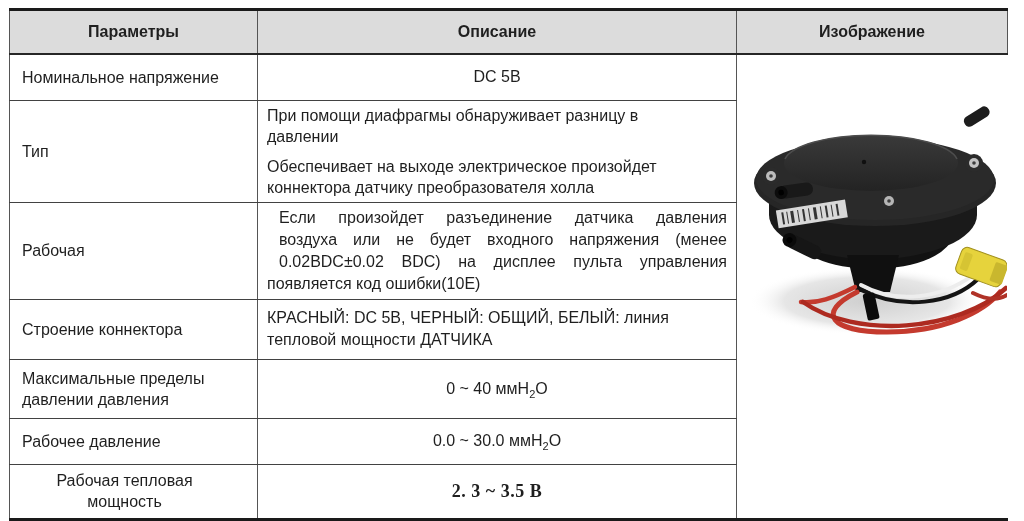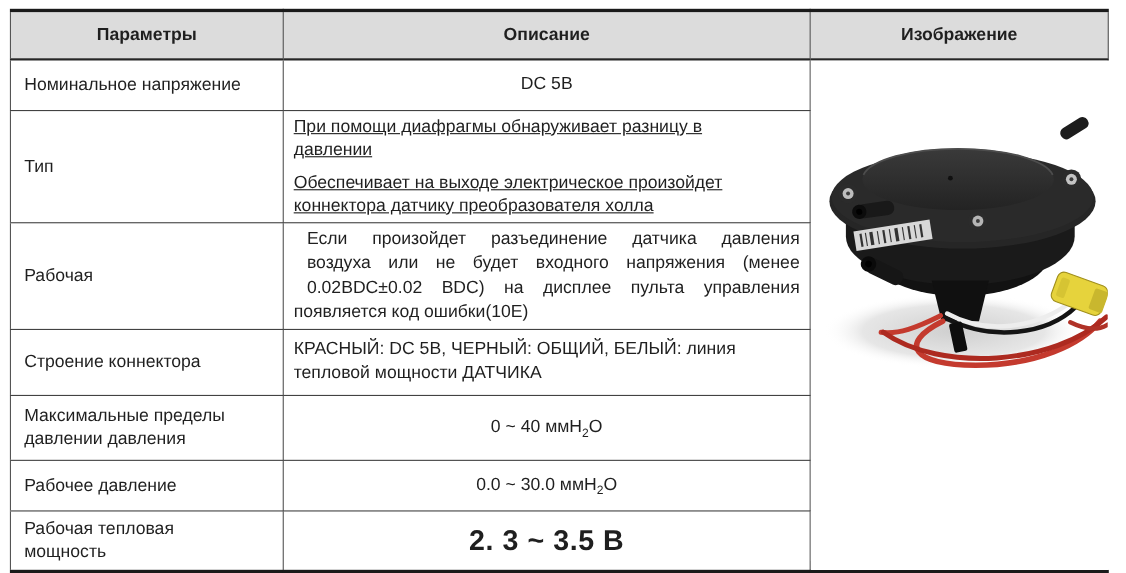--- a/index.html
+++ b/index.html
@@ -14,27 +14,27 @@
      border-bottom:2px solid #262626;border-right:1px solid #555;
      height:42px;padding:0;}
   td{border-right:1px solid #555;border-bottom:1px solid #424242;
      font-size:16px;vertical-align:middle;padding:4px 9px;}
   td.param{padding-left:12px;padding-right:30px;line-height:21px;margin-top:32px;}
   td.center{text-align:center;}
   td.imgcell{border-right:none;border-bottom:none;padding:0;position:relative;
              vertical-align:top;background:#ffffff;}
   .h-r1{height:46px;} .h-r2{height:100px;} .h-r3{height:89px;} .h-r4{height:60px;}
   .h-r5{height:59px;} .h-r6{height:46px;} .h-r7{height:55px;}
-  tr.last td{border-bottom:none;}
-  .para{line-height:21px;margin:0;text-decoration:underline;}
+  tr.last td{border-bottom:none;text-align:center;}
+  .para{line-height:21px;margin:0;}
   .para + .para{margin-top:9px;}
   .jl{line-height:22px;text-align:justify;text-align-last:justify;margin-left:12px;}
   .jlast{line-height:22px;text-align:left;}
   sub{font-size:11px;line-height:0;}
-  .bigval{font-size:26px;font-weight:bold;letter-spacing:0.5px;}
+  .bigval{font-size:18px;font-weight:bold;letter-spacing:0.5px;font-family:Liberation Serif, serif;}
   .photo{position:absolute;left:0;top:0;width:270px;height:455px;}
 </style>
 </head>
 <body>
 
 <div class="wrap">
 <table class="spec">
   <colgroup>
         <col class="c1">
         <col class="c2">

